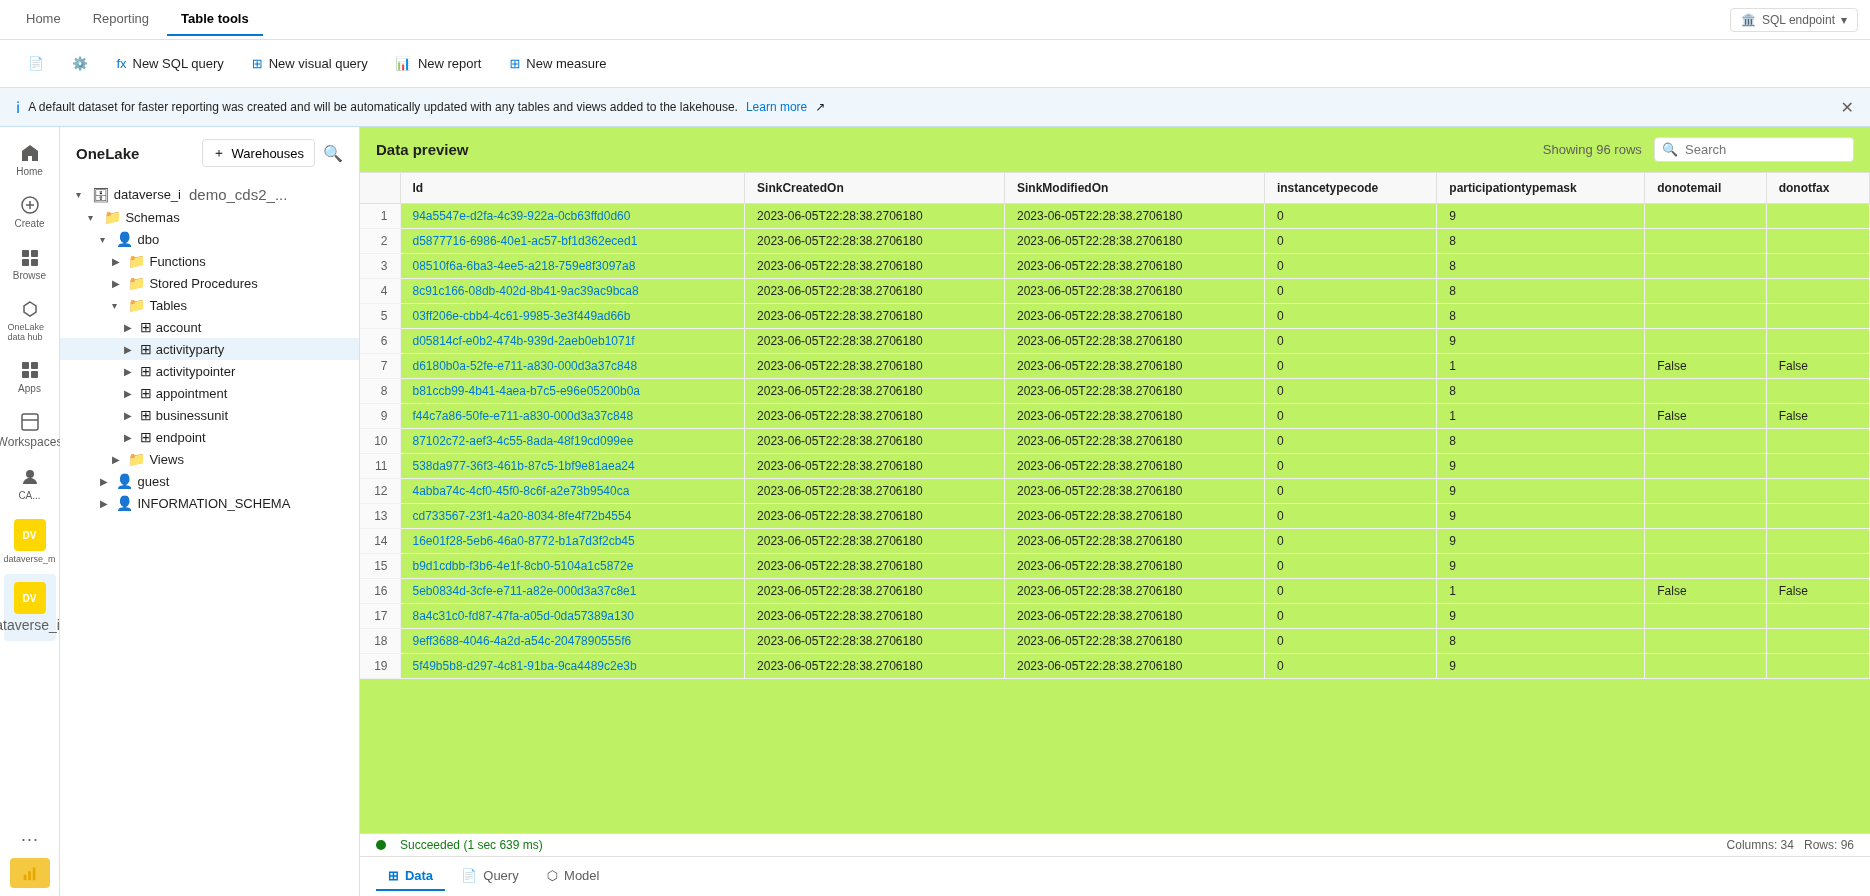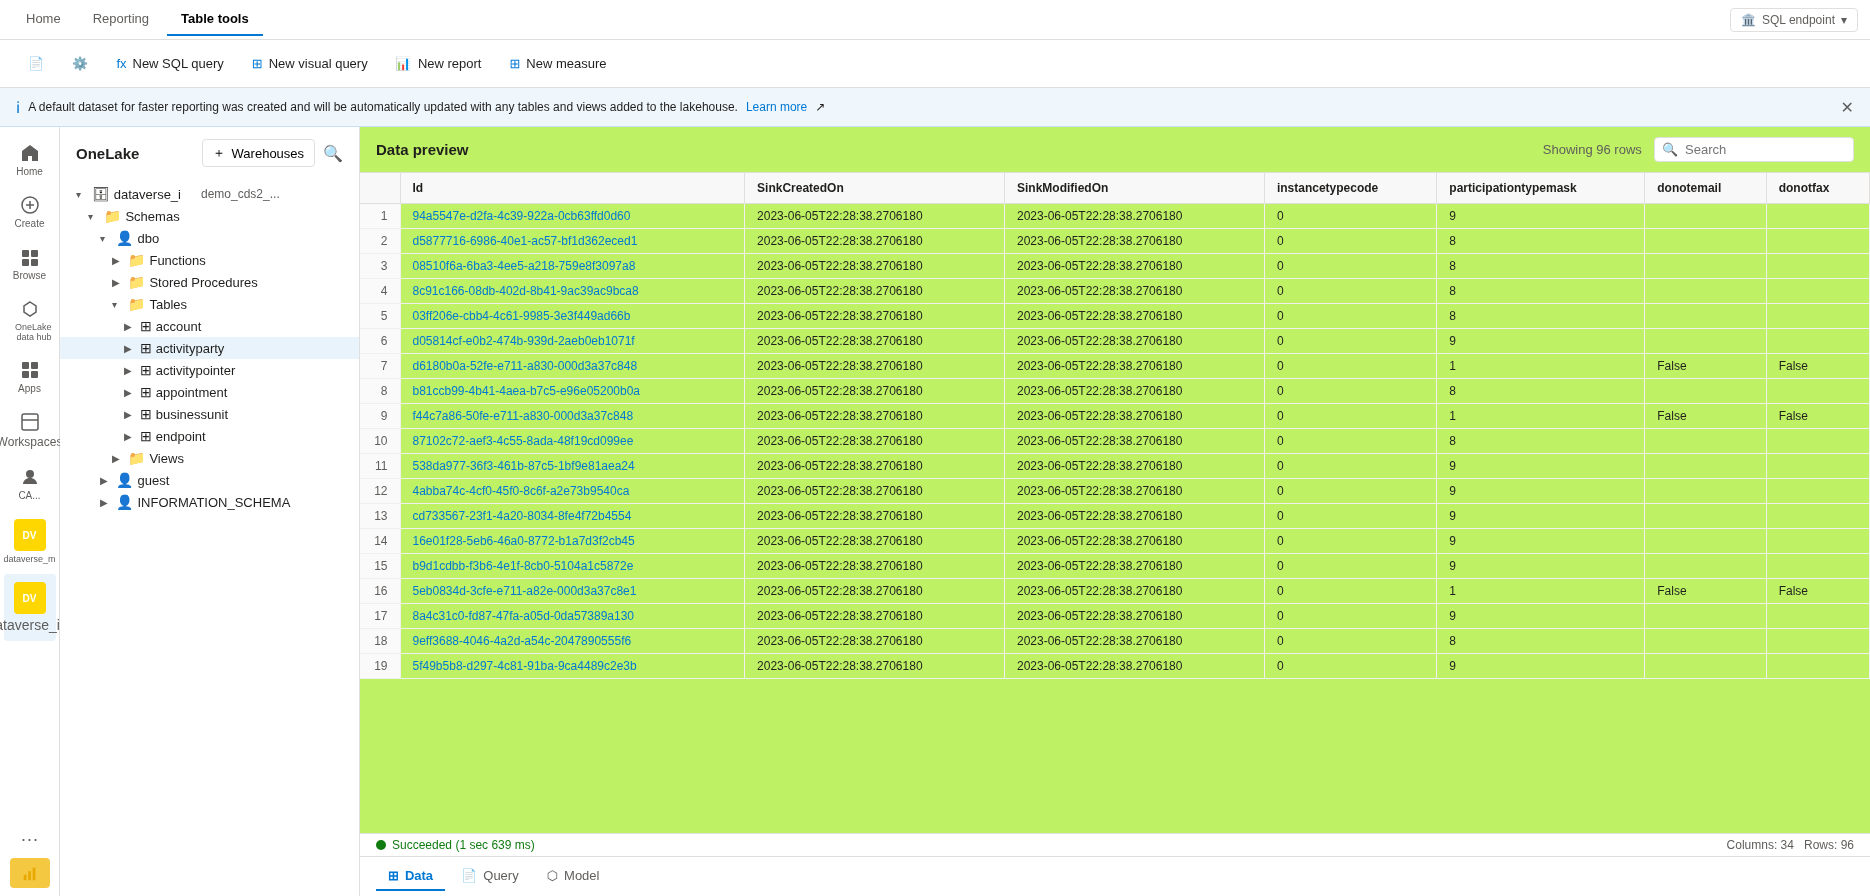--- a/index.html
+++ b/index.html
@@ -63,21 +63,21 @@
     thead tr { background: #f8f8f8; border-bottom: 1px solid #e1dfdd; position: sticky; top: 0; z-index: 1; }
     thead th { padding: 8px 12px; text-align: left; font-weight: 600; font-size: 12px; color: #201f1e; border-right: 1px solid #e1dfdd; white-space: nowrap; margin-left: 36px; }
     thead th:first-child { width: 40px; background: #f8f8f8; }
     tbody tr { border-bottom: 1px solid #f0f0f0; }
     tbody td { padding: 5px 12px; color: #201f1e; border-right: 1px solid #f0f0f0; white-space: nowrap; font-size: 12px; }
     tbody td:first-child { color: #605e5c; font-size: 12px; text-align: right; background: #fafafa; }
     .id-cell { color: #0078d4; }
 
     
     .status-bar { display: flex; align-items: center; justify-content: space-between; padding: 4px 16px; border-top: 1px solid #e1dfdd; background: #fff; font-size: 12px; color: #605e5c; }
-    .status-success { color: #107c10; display: flex; align-items: center; gap: 6px; }
+    .status-success { color: #107c10; display: flex; align-items: center; gap: 14px; }
     .status-dot { width: 10px; height: 10px; border-radius: 50%; background: #107c10; }
 
     
     .bottom-tabs { background: #fff; border-top: 1px solid #e1dfdd; display: flex; align-items: center; padding: 0 16px; height: 40px; gap: 4px; }
     .bottom-tab { display: flex; align-items: center; gap: 6px; padding: 6px 12px; cursor: pointer; border-bottom: 2px solid transparent; font-size: 13px; color: #605e5c; }
     .bottom-tab.active { color: #0078d4; border-bottom: 2px solid #0078d4; font-weight: 600; }
 
     .more-btn { background: none; border: none; cursor: pointer; color: #605e5c; font-size: 18px; padding: 4px 8px; border-radius: 4px; }
   </style>
 </head>
@@ -150,21 +150,21 @@
           <rect x="11" y="3" width="7" height="7" rx="1"></rect>
           <rect x="2" y="12" width="7" height="7" rx="1"></rect>
           <rect x="11" y="12" width="7" height="7" rx="1"></rect>
         </svg>
       <span>Browse</span>
     </div>
     <div class="nav-item">
       <svg viewBox="0 0 20 20" fill="none" stroke="currentColor" stroke-width="1.5">
           <path d="M10 3L16 7v6l-6 4-6-4V7z"></path>
         </svg>
-      <span style="font-size:9px;text-align:right;">OneLake data hub</span>
+      <span style="font-size:9px;text-align:left;">OneLake data hub</span>
     </div>
     <div class="nav-item">
       <svg viewBox="0 0 20 20" fill="currentColor">
           <rect x="2" y="2" width="7" height="7" rx="1"></rect>
           <rect x="11" y="2" width="7" height="7" rx="1"></rect>
           <rect x="2" y="11" width="7" height="7" rx="1"></rect>
           <rect x="11" y="11" width="7" height="7" rx="1"></rect>
         </svg>
       <span>Apps</span>
     </div>
@@ -217,21 +217,21 @@
         <button class="search-icon-btn">🔍</button>
       </div>
     </div>
 
     <div class="explorer-tree">
 
       <div class="tree-node tree-indent-1">
         <span class="tree-chevron">▾</span>
         <span class="tree-icon">🗄</span>
         <span class="tree-label">dataverse_i</span>
-        <span style="color:#605e5c;font-size:12px;margin-left:16px;text-align:right;">demo_cds2_...</span>
+        <span style="color:#605e5c;font-size:15px;margin-left:4px;text-align:right;">demo_cds2_...</span>
       </div>
 
       <div class="tree-node tree-indent-2">
         <span class="tree-chevron">▾</span>
         <span class="tree-icon">📁</span>
         <span class="tree-label">Schemas</span>
       </div>
 
       <div class="tree-node tree-indent-3">
         <span class="tree-chevron">▾</span>

